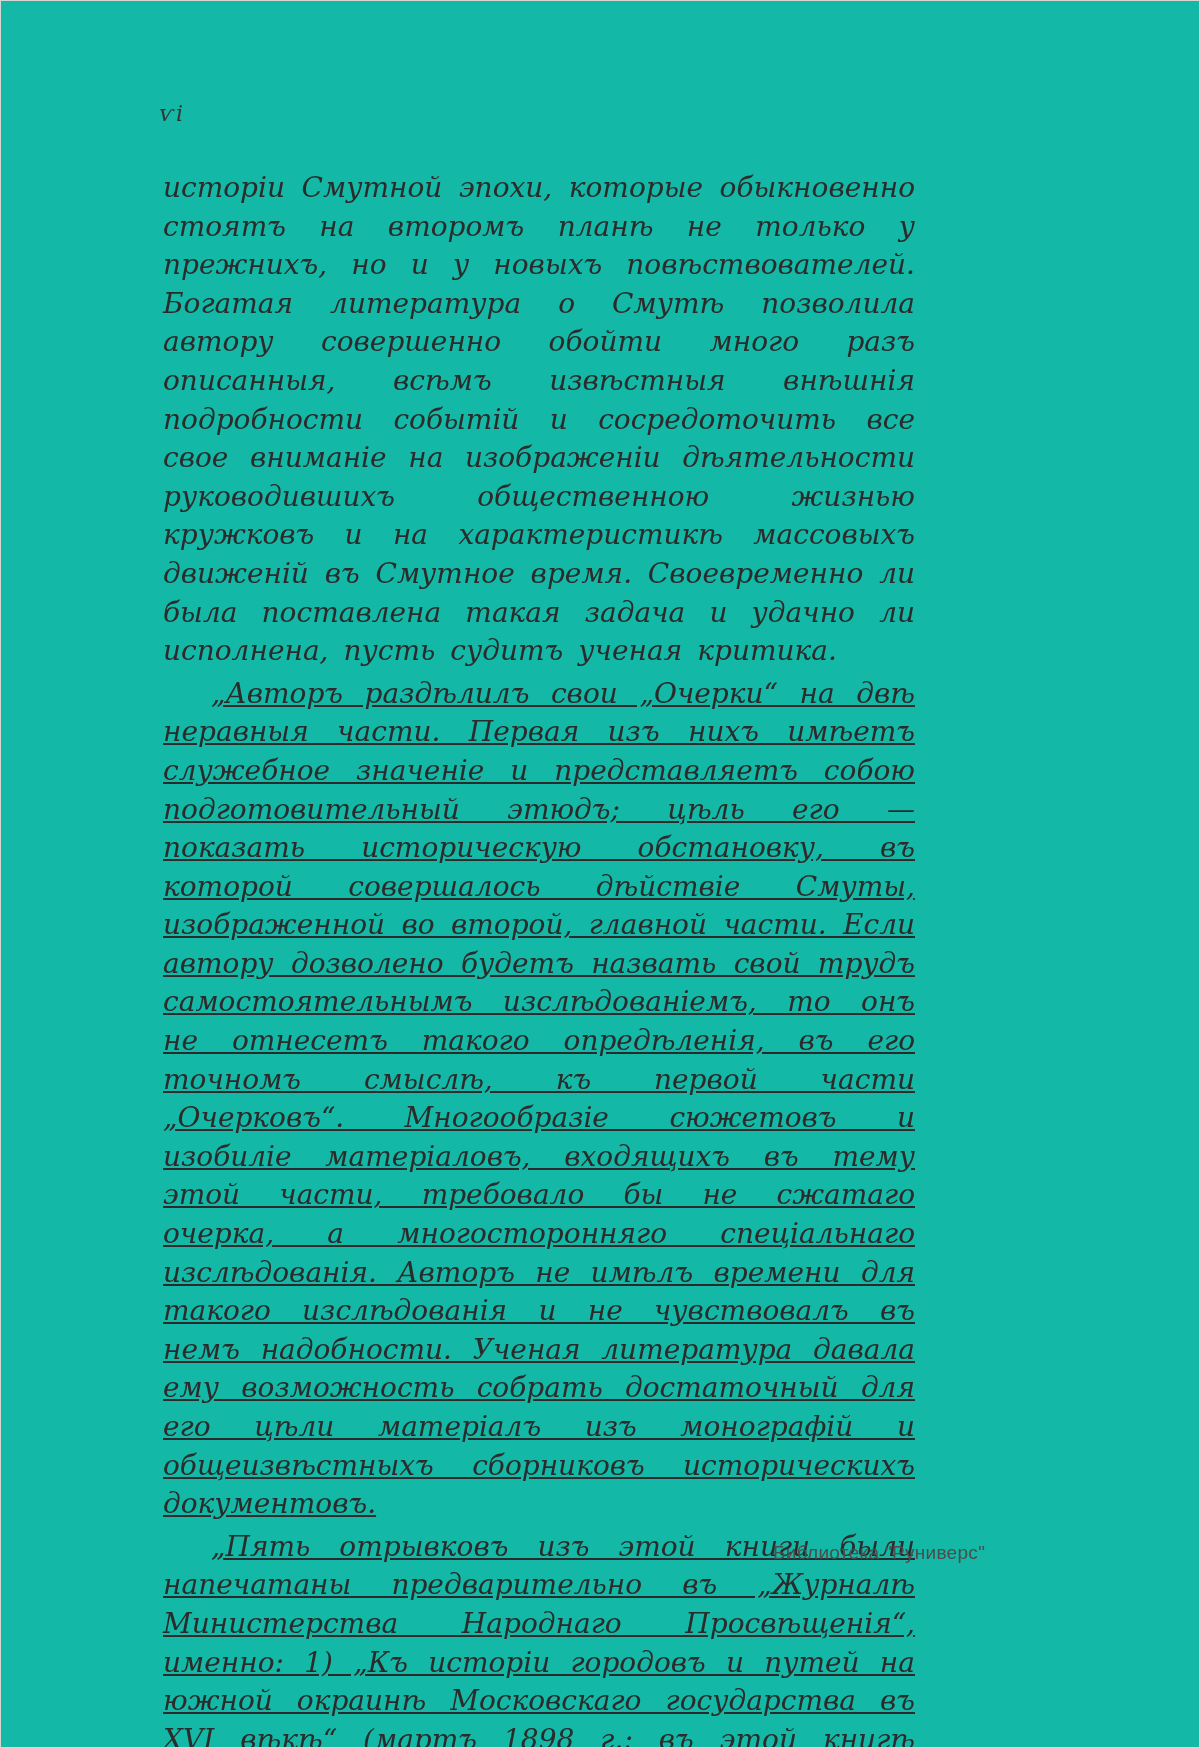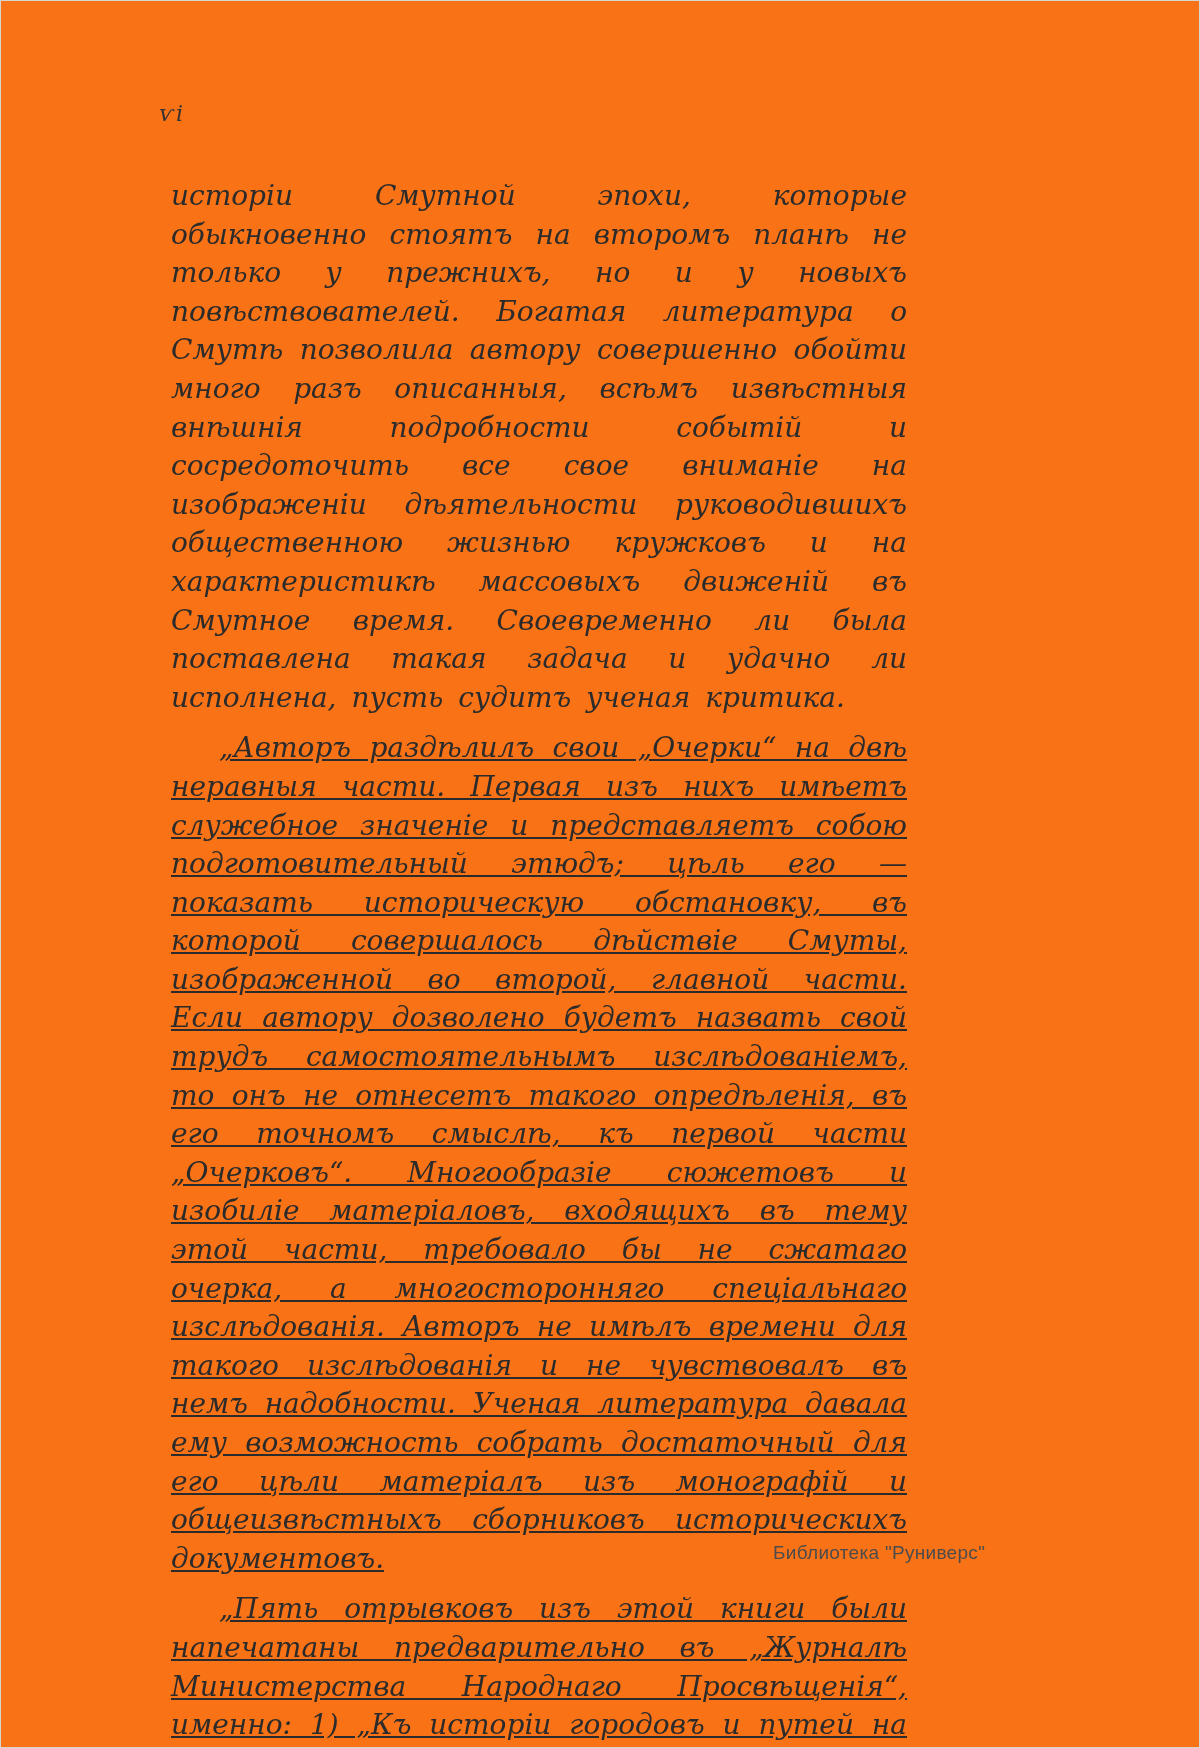--- a/index.html
+++ b/index.html
@@ -5,21 +5,21 @@
   html, body {
     margin: 0;
     padding: 0;
     background: #e9e9e9;
   }
   .scan-page {
     position: relative;
     width: 1200px;
     height: 1748px;
     margin: 0 auto;
-    background: #f97316;
+    background: #14b8a6;
     border: 1px solid #d6d6d2;
     box-sizing: border-box;
     overflow: hidden;
     font-family: "DejaVu Serif", serif;
     color: #2b2b2b;
   }
   .page-number {
     position: absolute;
     left: 158px;
     top: 100px;
@@ -33,21 +33,21 @@
     left: 158px;
     top: 164px;
     width: 760px;
     font-size: 28px;
     line-height: 38.6px;
     font-style: italic;
     text-align: justify;
     word-spacing: 0.22em;
   }
   .text-block p {
-    margin: 12px;
+    margin: 4px;
     padding: 0;
   }
   .text-block p.indent {
     text-indent: 48px;
     text-decoration: underline;
   }
   .watermark {
     position: absolute;
     left: 772px;
     top: 1541px;

